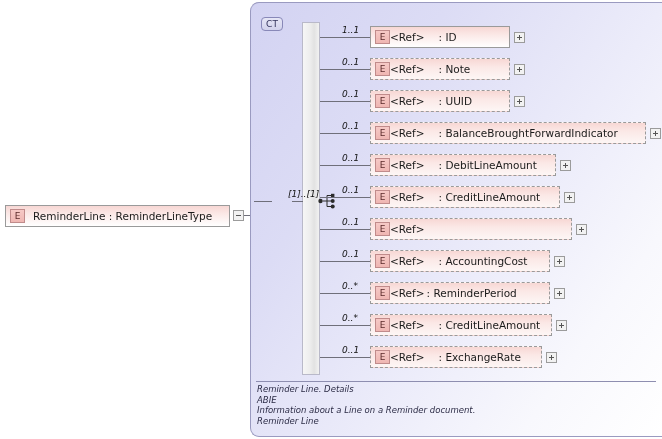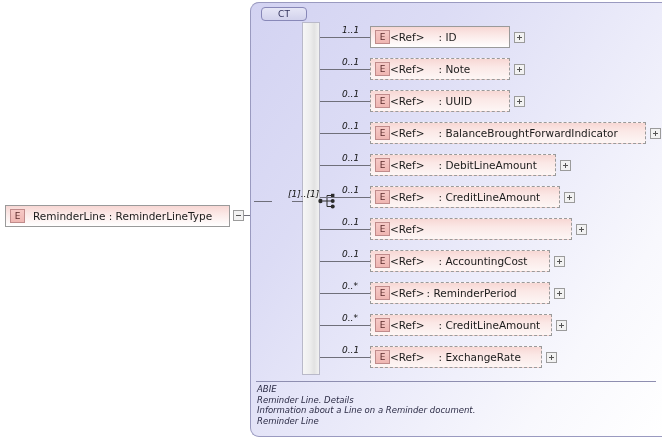--- a/index.html
+++ b/index.html
@@ -56,22 +56,22 @@
   
   #ct-panel{
     position:absolute;left:250px;top:2px;width:412px;height:435px;
     box-sizing:border-box;
     border:1px solid #9a9ac0;
     border-right:none;
     border-radius:9px 0 0 9px;
     background:linear-gradient(125deg,#d3d3f2 0%,#dcdcf5 28%,#ececfa 58%,#f8f8fd 80%,#ffffff 100%);
   }
   #ct-badge{
-    position:absolute;left:261px;top:7px;
-    width:46px;height:14px;box-sizing:border-box;
+    position:absolute;left:261px;top:17px;
+    width:22px;height:14px;box-sizing:border-box;
     border:1px solid #8888b8;border-radius:4px;
     background:linear-gradient(to bottom,#e6e6f6,#d2d2ec);
     color:#33335c;font-size:9px;line-height:12px;text-align:center;
   }
   #ct-title{
     position:absolute;left:288px;top:5px;
     font-size:11px;color:#15153a;
   }
 
   
@@ -227,19 +227,19 @@
       <div class="elem-box dashed" style="left: 370px; top: 346px; width: 172px;">
         <span class="ebadge">E</span>
         <span class="ref">&lt;Ref&gt;</span>
         <span class="nm" style="margin-left: 14px;">: ExchangeRate</span>
       </div>
       <div class="pmbtn plus" style="left: 546px; top: 352px;"></div>
     </div>
 
   <div id="ct-divider"></div>
   <div id="ct-foot">
+    <div>Reminder Line. Details</div>
     <div>ABIE</div>
-    <div>Reminder Line. Details</div>
     <div>Information about a Line on a Reminder document.</div>
     <div>Reminder Line</div>
   </div>
 
 </div>
 
 </body></html>

